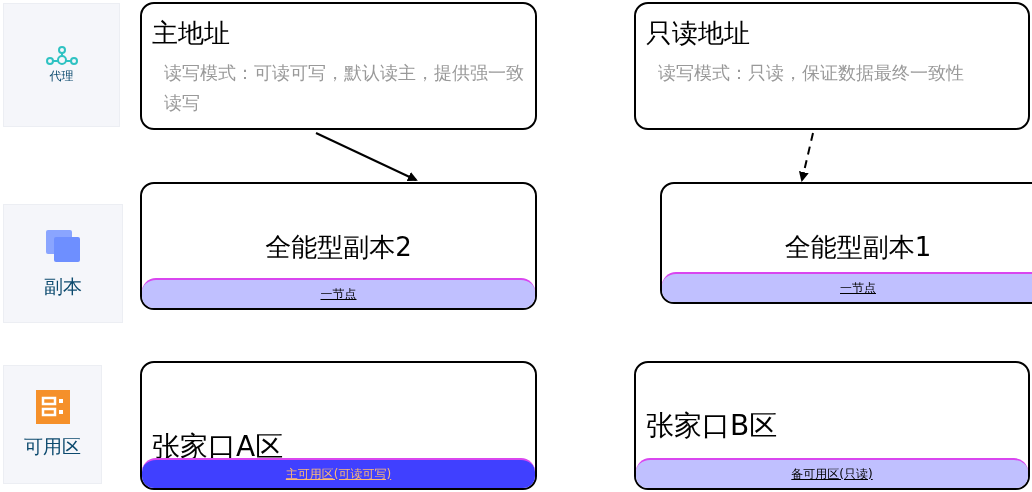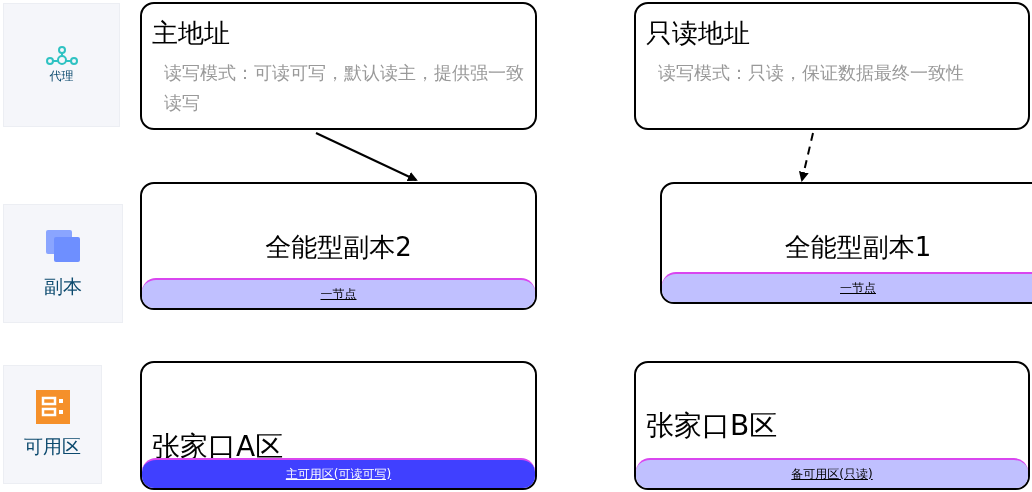--- a/index.html
+++ b/index.html
@@ -68,21 +68,21 @@
   <div class="band" style="background:#c0c0ff;color:#000;">一节点</div>
 </div>
 
 <div class="box" style="left:660px;top:182px;width:396px;height:122px;">
   <div class="center" style="top:46px;">全能型副本1</div>
   <div class="band" style="background:#c0c0ff;color:#000;">一节点</div>
 </div>
 
 <div class="box" style="left:140px;top:361px;width:397px;height:129px;">
   <div class="left" style="top:44px;margin-top:21px;">张家口A区</div>
-  <div class="band" style="background:#4040ff;color:#ffffff;">主可用区(可读可写)</div>
+  <div class="band" style="background:#4040ff;color:#fdba74;">主可用区(可读可写)</div>
 </div>
 
 <div class="box" style="left:634px;top:361px;width:396px;height:129px;">
   <div class="left" style="top:44px;">张家口B区</div>
   <div class="band" style="background:#c0c0ff;color:#000;">备可用区(只读)</div>
 </div>
 
 <svg class="arrows" width="1032" height="492">
   <defs>
     <marker id="ah" markerWidth="10" markerHeight="10" refX="8" refY="5" orient="auto" markerUnits="userSpaceOnUse">

